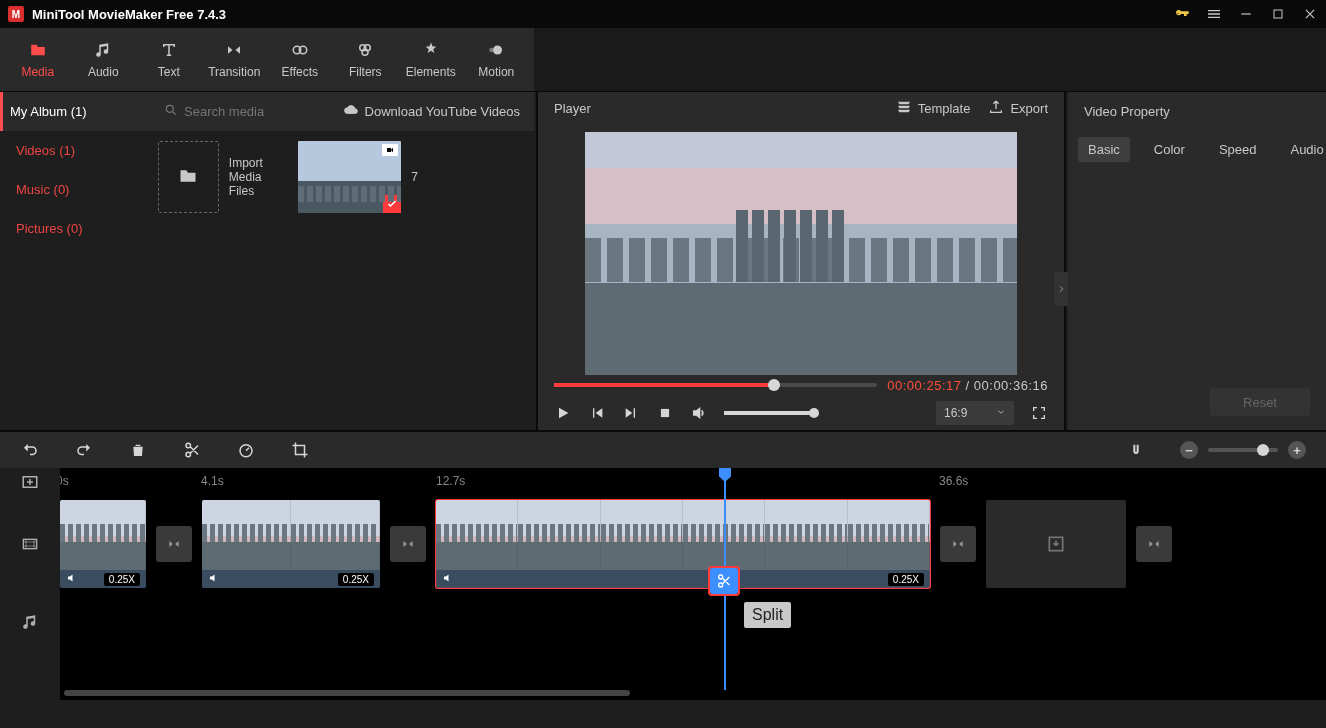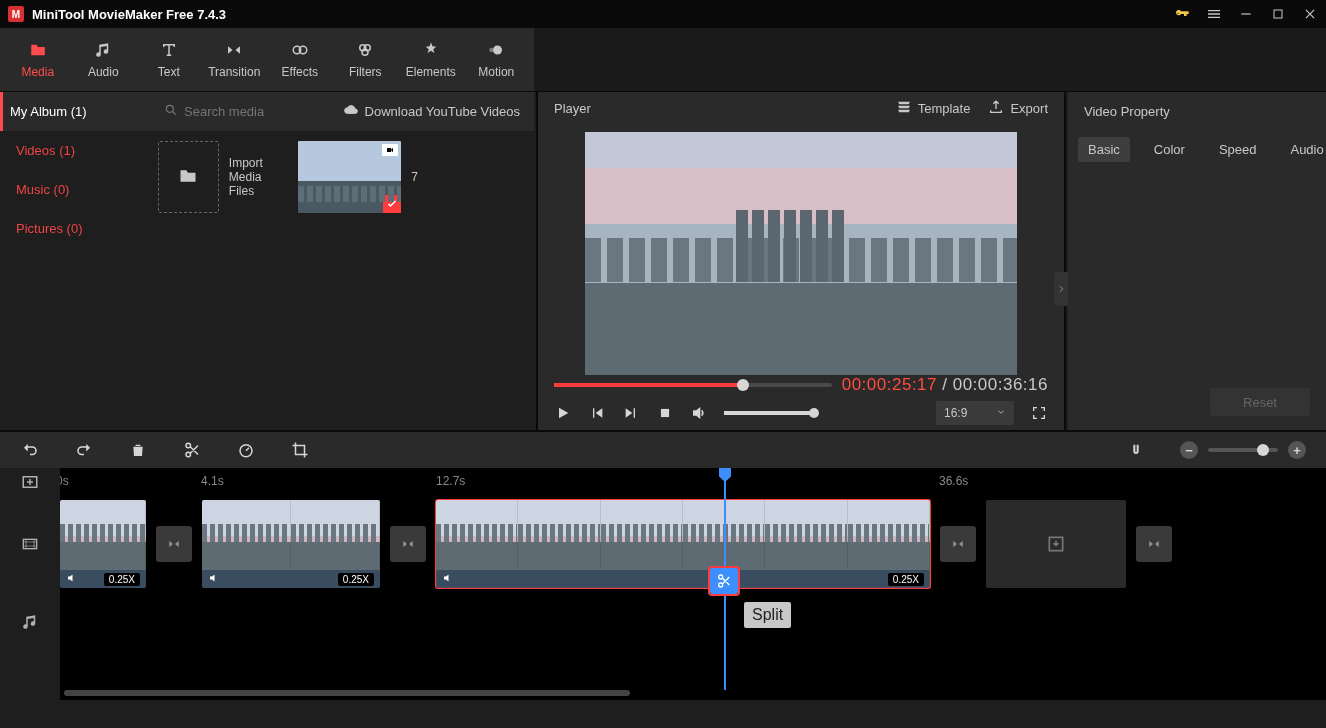--- a/index.html
+++ b/index.html
@@ -50,21 +50,21 @@
   .ph-btn { display: flex; align-items: center; gap: 6px; color: #c8c8c8; cursor: pointer; font-size: 13px;}
   .player-body { flex: 1; display: flex; align-items: center; justify-content: center; padding: 6px 0 0 0; }
   .player-canvas { width: 432px; height: 243px; background: linear-gradient(#c2c8d8 0 15%, #d6bfc6 15% 38%, #a7b4c2 38% 62%, #5f6b73 62% 100%); position: relative; }
   .city-shape { position:absolute; bottom:38%; left:0; right:0; height:44px; background: repeating-linear-gradient(90deg, #6a7680 0 16px, transparent 16px 22px);}
   .city-tall { position:absolute; bottom:38%; left:35%; width:110px; height:72px; background: repeating-linear-gradient(90deg, #5a6670 0 12px, transparent 12px 16px);}
   
   .player-seek { height: 24px; display: flex; align-items: center; padding: 0 16px; gap: 10px; }
   .seek-track { flex: 1; height: 4px; background: #4a4a4a; position: relative; border-radius: 2px;}
   .seek-fill { position:absolute; left:0; top:0; bottom:0; width:68%; background:#ff3b3b;}
   .seek-thumb { position:absolute; left:68%; top:50%; width:12px; height:12px; background:#d6d6d6; border-radius:50%; transform:translate(-50%,-50%);}
-  .seek-time { font-size: 17px; color: #c8c8c8; letter-spacing: 0.5px;}
+  .seek-time { font-size: 13px; color: #c8c8c8; letter-spacing: 0.5px;}
   .seek-time .cur { color: #ff4d3b; }
   
   .player-controls { height: 40px; display: flex; align-items: center; padding: 0 16px; gap: 16px; }
   .pc-btn { width: 18px; height: 18px; display:flex; align-items:center; justify-content:center; cursor:pointer; color:#d6d6d6;}
   .pc-vol { width: 90px; height: 4px; background: #4a4a4a; position:relative; border-radius:2px;}
   .pc-vol-fill { position:absolute; left:0; top:0; bottom:0; width:100%; background:#d6d6d6;}
   .pc-vol-thumb{ position:absolute; right:0; top:50%; width:10px; height:10px; background:#d6d6d6; border-radius:50%; transform:translate(50%,-50%);}
   .pc-spacer { flex: 1; }
   .pc-aspect { background:#3a3a3a; width:78px; height:24px; display:flex; align-items:center; justify-content:space-between; padding:0 8px; font-size:12px; color:#c8c8c8; border-radius:2px; cursor:pointer;}
   

